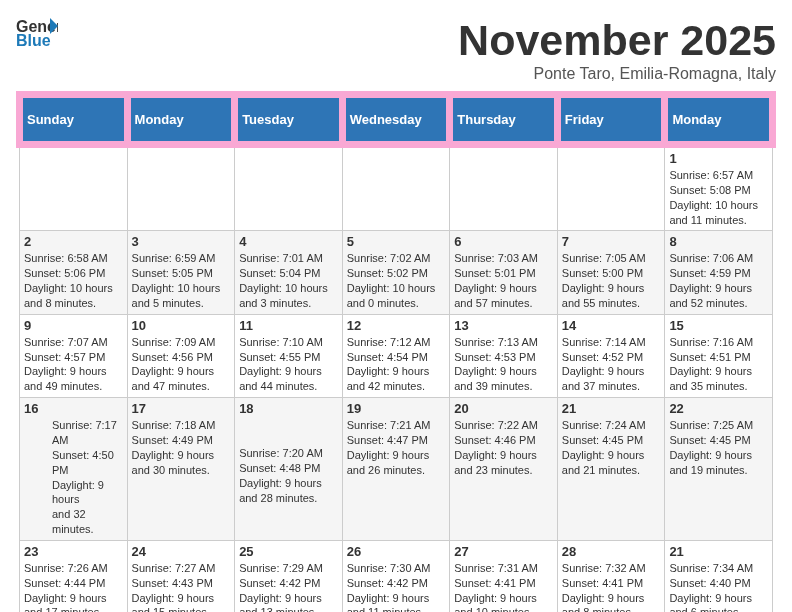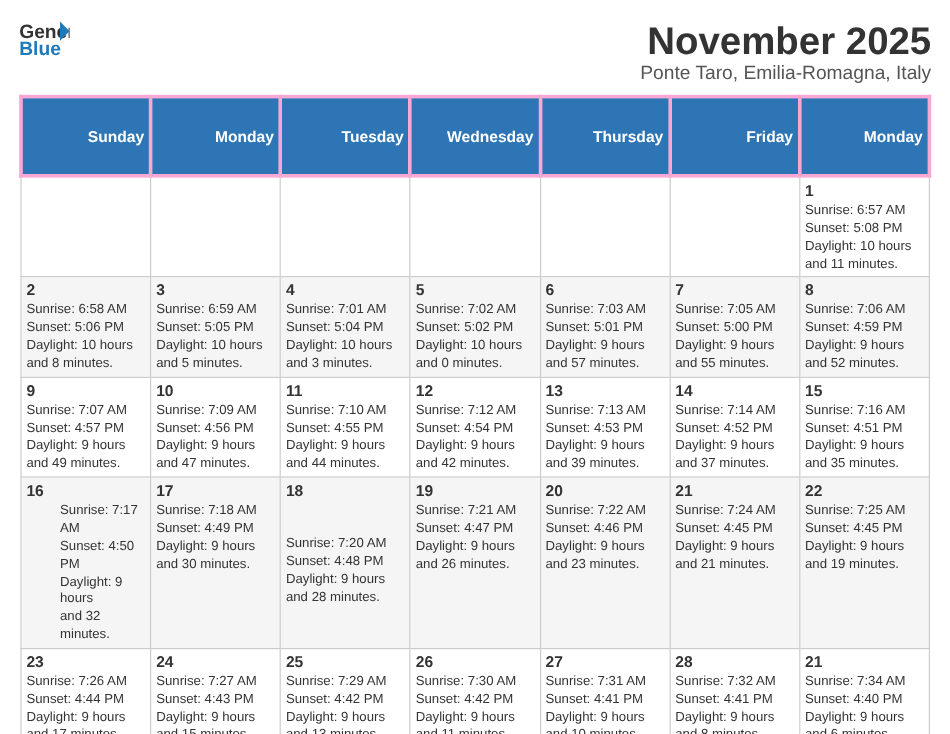--- a/index.html
+++ b/index.html
@@ -22,42 +22,42 @@
       gap: 4px;
     }
     .logo-icon {
       display: flex;
       align-items: center;
     }
     .title-block {
       text-align: right;
     }
     .title-block h1 {
-      font-size: 32px;
+      font-size: 43px;
       font-weight: bold;
       color: #333;
     }
     .title-block h2 {
       font-size: 16px;
       font-weight: normal;
       color: #555;
     }
     .calendar {
       width: 100%;
       border-collapse: collapse;
       border: 1px solid #bbb;
     }
     .calendar th {
       background-color: #2e75b6;
       color: #fff;
       font-size: 13px;
       font-weight: bold;
-      padding: 24px 4px;
-      border: 3px solid #f9a8d4;
-      text-align: right;
+      padding: 14px 4px;
+      border: 7px solid #f9a8d4;
+      text-align: left;
     }
     .calendar td {
       vertical-align: top;
       border: 1px solid #ccc;
       padding: 3px 4px;
       width: calc(100% / 7);
       min-height: 70px;
       height: 70px;
     }
     .day-number {

